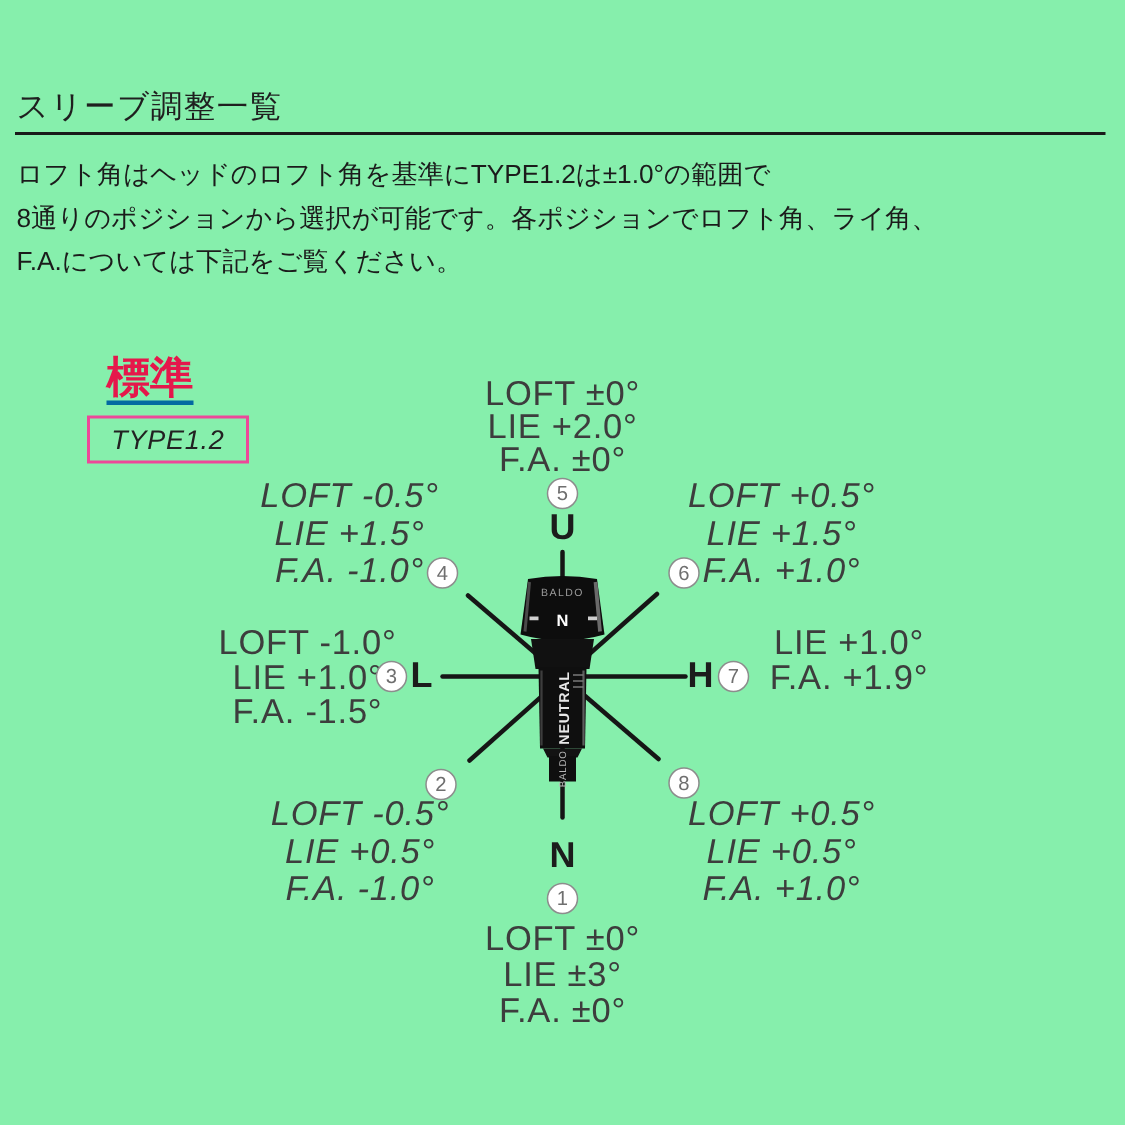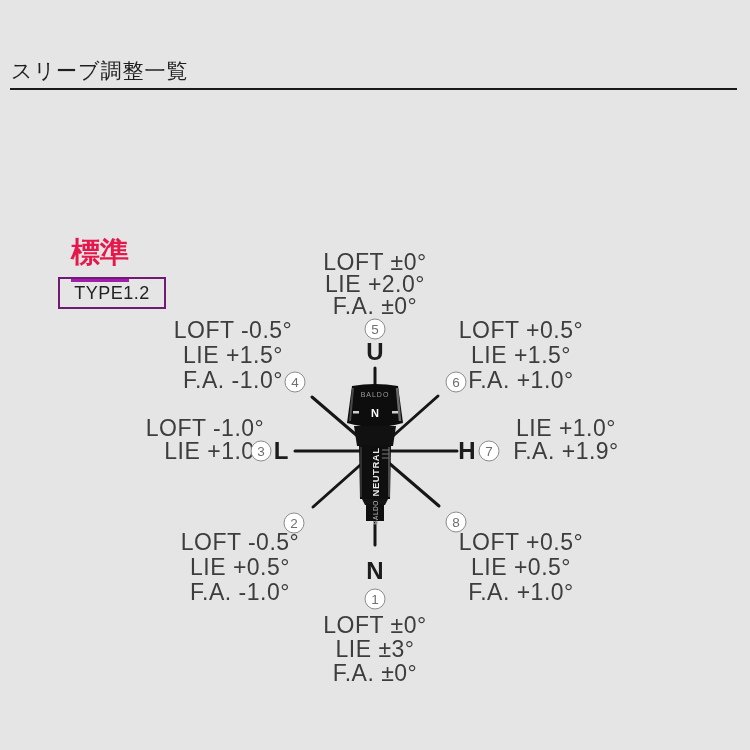--- a/index.html
+++ b/index.html
@@ -1,45 +1,50 @@
 <!DOCTYPE html>
 <html><head>
 <meta charset="utf-8">
 <style>
   html,body{margin:0;padding:0;background:#fff;}
   body{font-family:"Liberation Sans","DejaVu Sans",sans-serif;}
-  .page{position:relative;width:750px;height:750px;background:#e5e5e5;overflow:hidden;}
+  .page{position:relative;width:750px;height:750px;background:#86efac;overflow:hidden;}
 
   .title{position:absolute;left:11px;top:57px;font-size:21px;color:#1f1f1f;letter-spacing:1px;}
   .title-rule{position:absolute;left:10px;top:88px;width:727px;height:2px;background:#1a1a1a;}
 
   .desc{position:absolute;left:11px;top:102px;font-size:17.5px;line-height:29px;color:#1b1b1b;}
 
-  .standard{position:absolute;left:71px;top:237px;font-size:29px;font-weight:bold;color:#e5174b;border-bottom:3px solid #a21caf;padding-bottom:12px;line-height:1.05;}
-  .type-box{position:absolute;left:58px;top:277px;width:104px;height:28px;border:2px solid #701a75;display:flex;align-items:center;justify-content:center;font-size:18px;color:#222;letter-spacing:0.5px;}
+  .standard{position:absolute;left:71px;top:237px;font-size:29px;font-weight:bold;color:#e5174b;border-bottom:3px solid #0369a1;padding-bottom:0;line-height:1.05;}
+  .type-box{position:absolute;left:58px;top:277px;width:104px;height:28px;border:2px solid #ec4899;display:flex;align-items:center;justify-content:center;font-size:18px;color:#222;letter-spacing:0.5px;font-style:italic;}
 
   .diagram-svg{position:absolute;left:0;top:0;width:750px;height:750px;}
 
   .pos-block{position:absolute;transform:translateX(-50%);text-align:center;font-size:23px;color:#3d3d3d;white-space:nowrap;letter-spacing:0.5px;}
   .lh22{line-height:22px;}
   .lh23{line-height:23px;}
   .lh24{line-height:24px;}
-  .lh25{line-height:25px;}
+  .lh25{line-height:25px;font-style:italic;}
 
   .num-circle{position:absolute;transform:translate(-50%,-50%);width:21px;height:21px;border-radius:50%;border:1.5px solid #8d8d8d;color:#6f6f6f;font-size:13.5px;display:flex;align-items:center;justify-content:center;box-sizing:border-box;background:#fff;}
   .dir-letter{position:absolute;transform:translate(-50%,-50%);font-weight:bold;font-size:24px;color:#1c1c1c;}
 </style>
 </head>
 <body>
 
 <div class="page">
 
   <div class="title">スリーブ調整一覧</div>
   <div class="title-rule"></div>
 
+  <div class="desc">
+    <div>ロフト角はヘッドのロフト角を基準にTYPE1.2は±1.0°の範囲で</div>
+    <div>8通りのポジションから選択が可能です。各ポジションでロフト角、ライ角、</div>
+    <div>F.A.については下記をご覧ください。</div>
+  </div>
 
   <div class="standard">標準</div>
   <div class="type-box">TYPE1.2</div>
 
   <svg class="diagram-svg" viewBox="0 0 750 750">
 
     <g stroke="#161616" stroke-width="3" stroke-linecap="round">
       <line x1="375" y1="368" x2="375" y2="545"></line>
       <line x1="295" y1="451" x2="457" y2="451"></line>
       <line x1="312" y1="397" x2="439" y2="506"></line>
@@ -90,23 +95,24 @@
   </div>
   <div class="num-circle" style="left:295px;top:382px;">4</div>
 
   <div class="pos-block lh25" style="left:521px;top:318px;">
     <div>LOFT +0.5°</div>
     <div>LIE +1.5°</div>
     <div>F.A. +1.0°</div>
   </div>
   <div class="num-circle" style="left:456px;top:382px;">6</div>
 
-  <div class="pos-block lh23" style="left:205px;top:417px;text-align:right;">
+  <div class="pos-block lh23" style="left:205px;top:417px;">
     <div>LOFT -1.0°</div>
     <div>LIE +1.0°</div>
+    <div>F.A. -1.5°</div>
   </div>
   <div class="num-circle" style="left:261px;top:451px;">3</div>
   <div class="dir-letter" style="left:281px;top:451px;">L</div>
 
   <div class="pos-block lh23" style="left:566px;top:417px;">
     <div>LIE +1.0°</div>
     <div>F.A. +1.9°</div>
   </div>
   <div class="dir-letter" style="left:467px;top:451px;">H</div>
   <div class="num-circle" style="left:489px;top:451px;">7</div>

